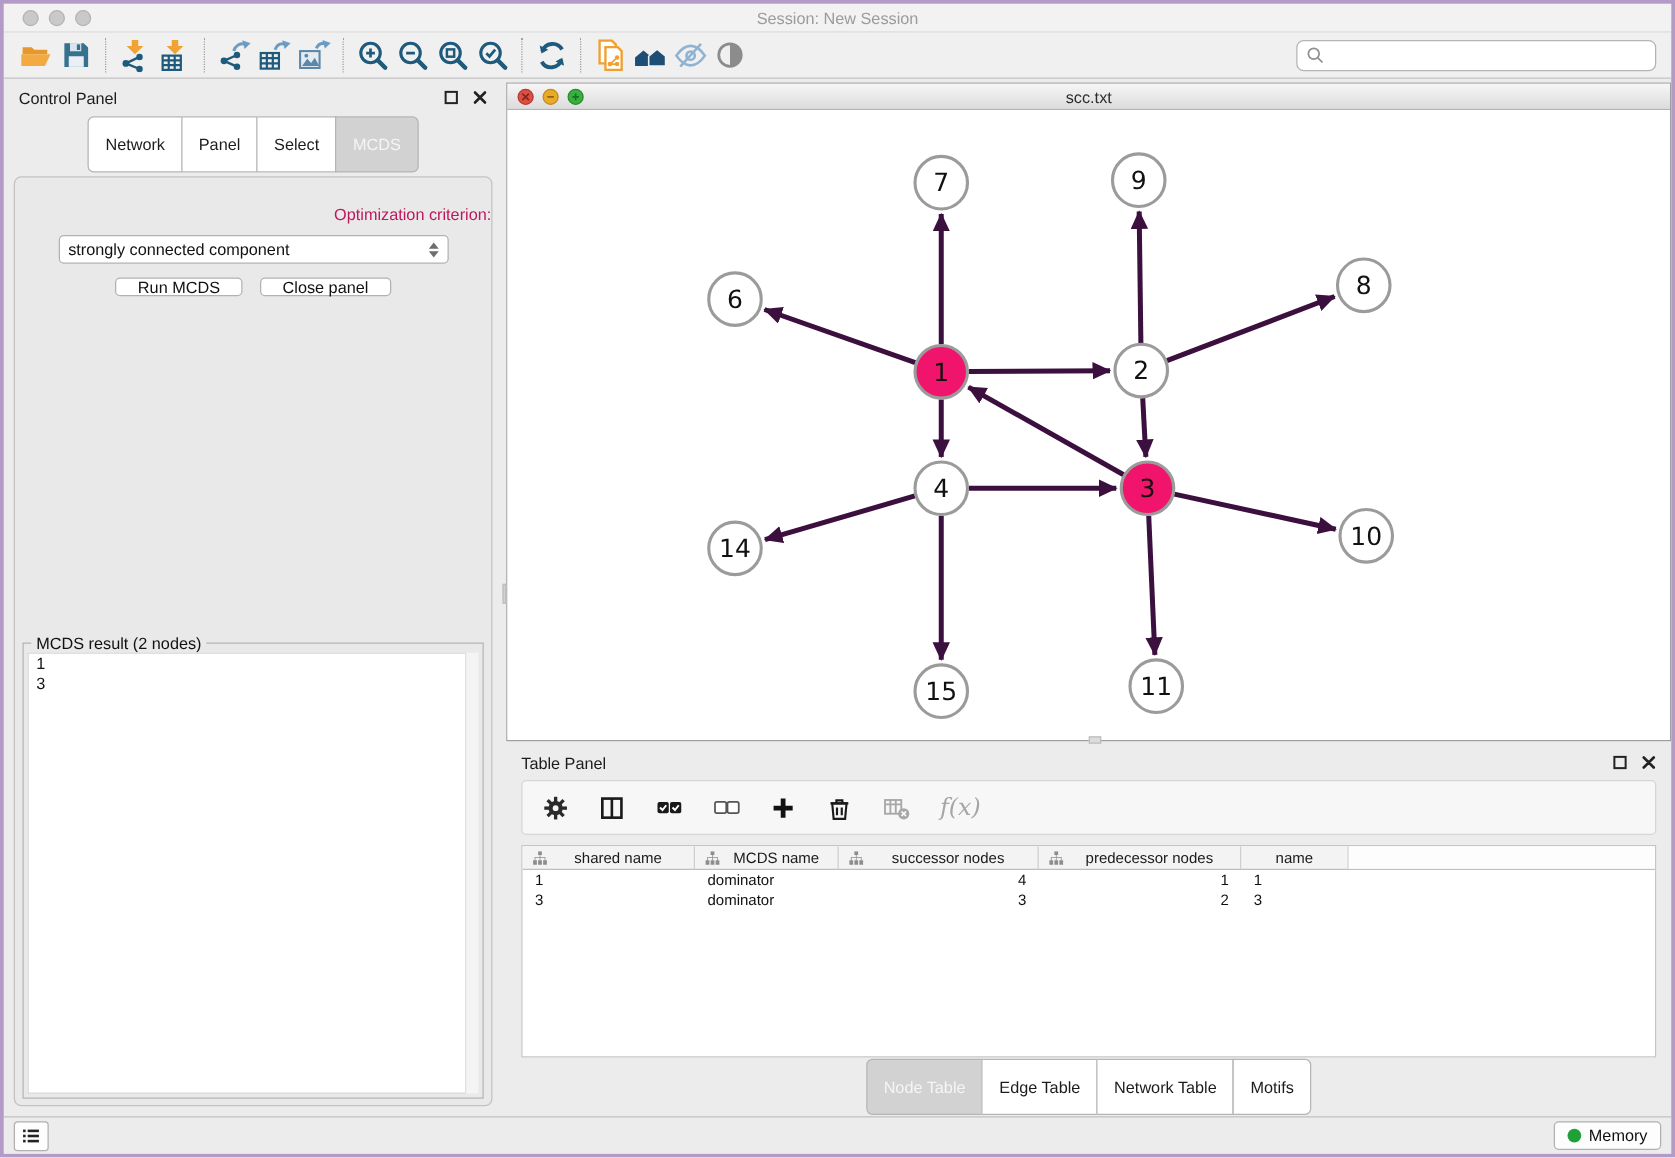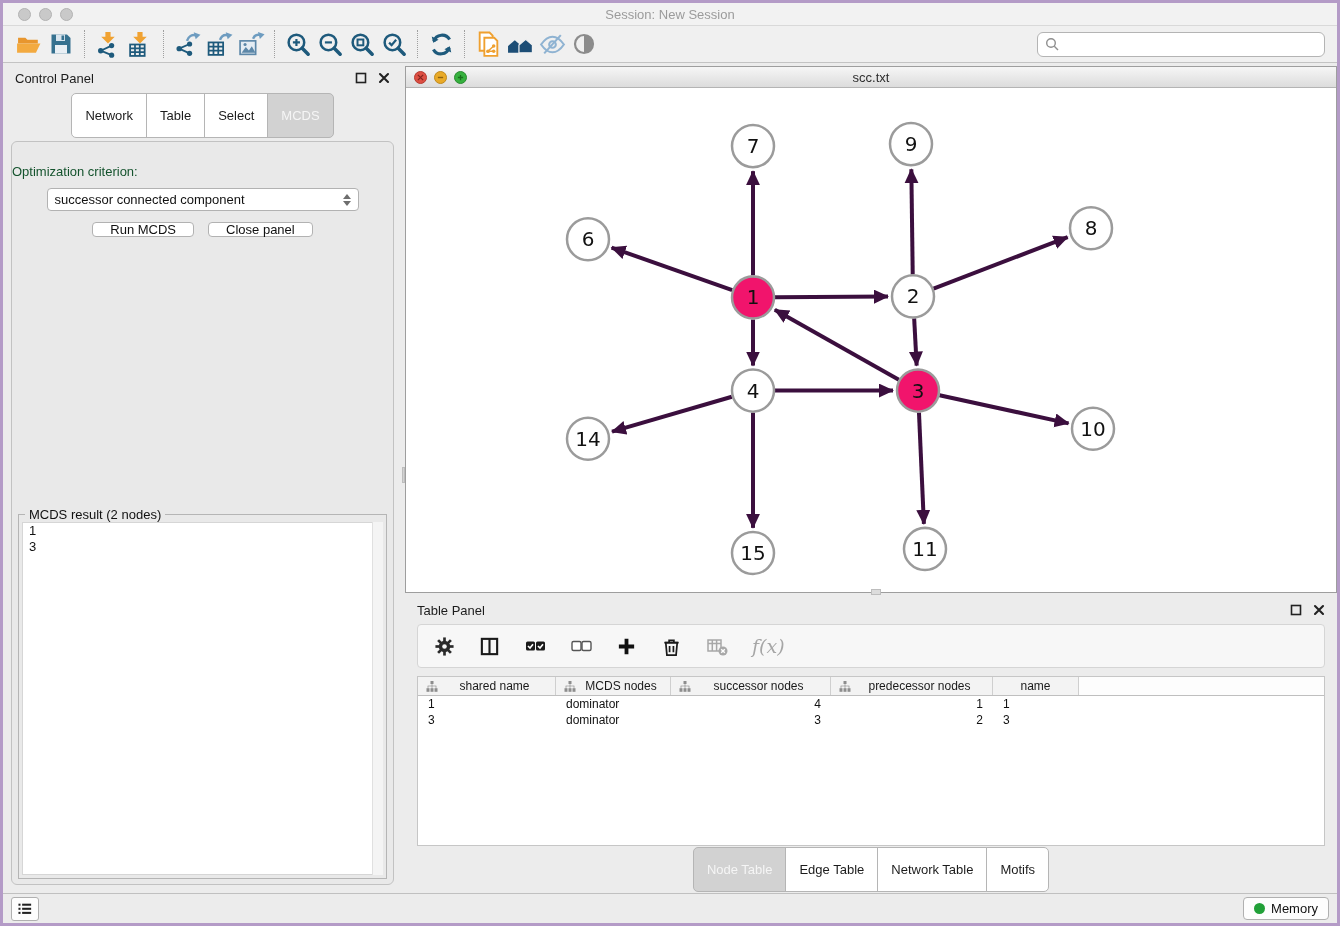--- a/index.html
+++ b/index.html
@@ -30,21 +30,21 @@
   .cp-header { height:30px; display:flex; align-items:center; padding:0 12px; }
   .panel-title { font-size:13px; color:#1c1c1c; }
   .panel-hdr-icons { margin-left:auto; display:flex; gap:10px; align-items:center; }
   .hdr-ic { width:13px; height:13px; display:flex; align-items:center; justify-content:center; }
   .seg-tabs { display:flex; justify-content:center; }
   .seg-tab { background:#fff; border:1px solid #b5b5b5; margin-left:-1px; padding:14px 13px; font-size:13px; color:#1c1c1c; white-space:nowrap; }
   .seg-tab:first-child { border-radius:5px 0 0 5px; margin-left:0; }
   .seg-tab:last-child { border-radius:0 5px 5px 0; }
   .seg-tab.active { background:#d2d2d2; color:#f5f5f5; }
   .cp-content { flex:1; margin:3px 8px 8px 8px; background:#e9e9e9; border:1px solid #c2c2c2; border-radius:6px; position:relative; }
-  .crit-label { text-align:left; font-size:13px; margin-top:22px; color:#14532d; }
+  .crit-label { text-align:right; font-size:13px; margin-top:22px; color:#be185d; }
   .dropdown { width:312px; height:23px; margin:9px auto 0; background:#fff; border:1px solid #b2b2b2; border-radius:4px; display:flex; align-items:center; padding:0 7px; font-size:13px; color:#111; }
   .stepper { margin-left:auto; display:flex; flex-direction:column; align-items:center; }
   .chev-up { width:0; height:0; border-left:4px solid transparent; border-right:4px solid transparent; border-bottom:5px solid #6e6e6e; margin-bottom:2px; }
   .chev-down { width:0; height:0; border-left:4px solid transparent; border-right:4px solid transparent; border-top:5px solid #6e6e6e; }
   .btn-row { display:flex; justify-content:center; gap:14px; margin-top:11px; }
   .btn { height:15px; padding:0 17px; background:#fff; border:1px solid #b2b2b2; border-radius:4px; font-size:13px; color:#111; display:flex; align-items:center; }
   .result-box { position:absolute; left:6px; right:6px; top:372px; bottom:5px; border:1px solid #b5b5b5; }
   .result-legend { position:absolute; top:-8px; left:6px; background:#e9e9e9; padding:0 4px; font-size:13px; color:#111; }
   .result-list { position:absolute; inset:7px 3px 3px 3px; background:#fff; border:1px solid #d6d6d6; overflow:hidden; }
   .result-scroll { position:absolute; top:0; right:0; bottom:0; width:11px; background:#f4f4f4; border-left:1px solid #e0e0e0; }
@@ -270,28 +270,28 @@
             </span>
           <span class="hdr-ic">
               <svg width="12" height="12" viewBox="0 0 12 12">
                 <path d="M2 2l8 8M10 2l-8 8" stroke="#222" stroke-width="2.1" stroke-linecap="round"></path>
               </svg>
             </span>
         </span>
       </div>
       <div class="seg-tabs">
           <div class="seg-tab">Network</div>
-          <div class="seg-tab">Table</div>
+          <div class="seg-tab">Panel</div>
           <div class="seg-tab">Select</div>
           <div class="seg-tab active">MCDS</div>
         </div>
       <div class="cp-content">
         <div class="crit-label">Optimization criterion:</div>
         <div class="dropdown">
-          <span>successor connected component</span>
+          <span>strongly connected component</span>
           <span class="stepper">
               <span class="chev-up"></span>
               <span class="chev-down"></span>
             </span>
         </div>
         <div class="btn-row">
           <div class="btn">Run MCDS</div>
           <div class="btn">Close panel</div>
         </div>
         <div class="result-box">
@@ -502,21 +502,21 @@
                       <rect x="4.5" y="7.2" width="3" height="3.6"></rect>
                       <rect x="8.5" y="7.2" width="3" height="3.6"></rect>
                       <rect x="5.7" y="3" width="0.6" height="2"></rect>
                       <rect x="1.7" y="4.7" width="8.6" height="0.6"></rect>
                       <rect x="1.7" y="4.9" width="0.6" height="2.3"></rect>
                       <rect x="5.7" y="4.9" width="0.6" height="2.3"></rect>
                       <rect x="9.7" y="4.9" width="0.6" height="2.3"></rect>
                     </g>
                   </svg>
                 </span>
-                <span class="col-label">MCDS nodes</span>
+                <span class="col-label">MCDS name</span>
               </div>
               <div class="th" style="width: 160px;">
                 <span class="col-icon">
                   <svg width="12" height="11" viewBox="0 0 12 11">
                     <g fill="#8d8d8d">
                       <rect x="4.5" width="3" height="3"></rect>
                       <rect x="0.5" y="7.2" width="3" height="3.6"></rect>
                       <rect x="4.5" y="7.2" width="3" height="3.6"></rect>
                       <rect x="8.5" y="7.2" width="3" height="3.6"></rect>
                       <rect x="5.7" y="3" width="0.6" height="2"></rect>

